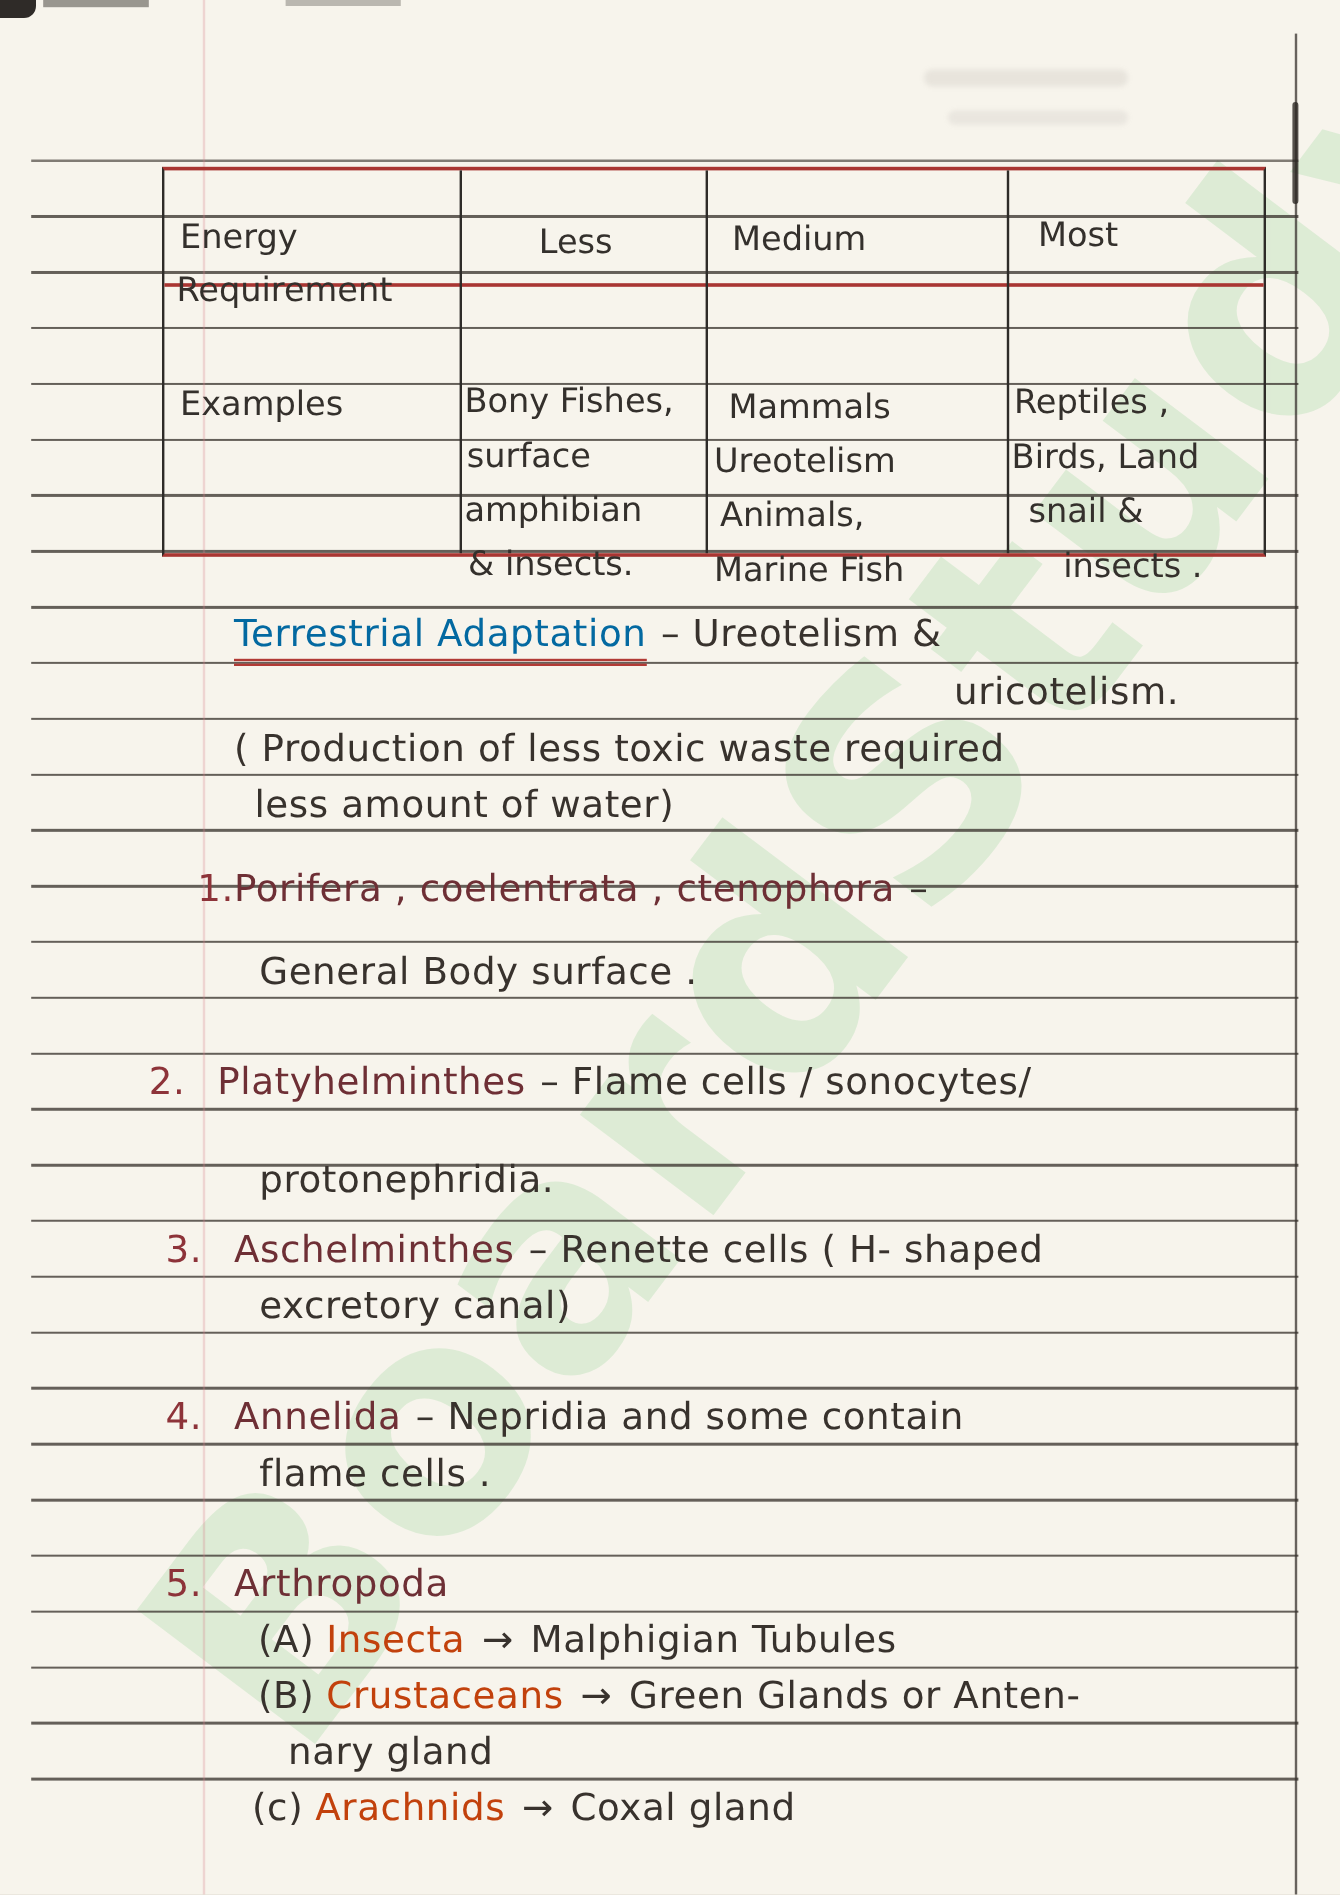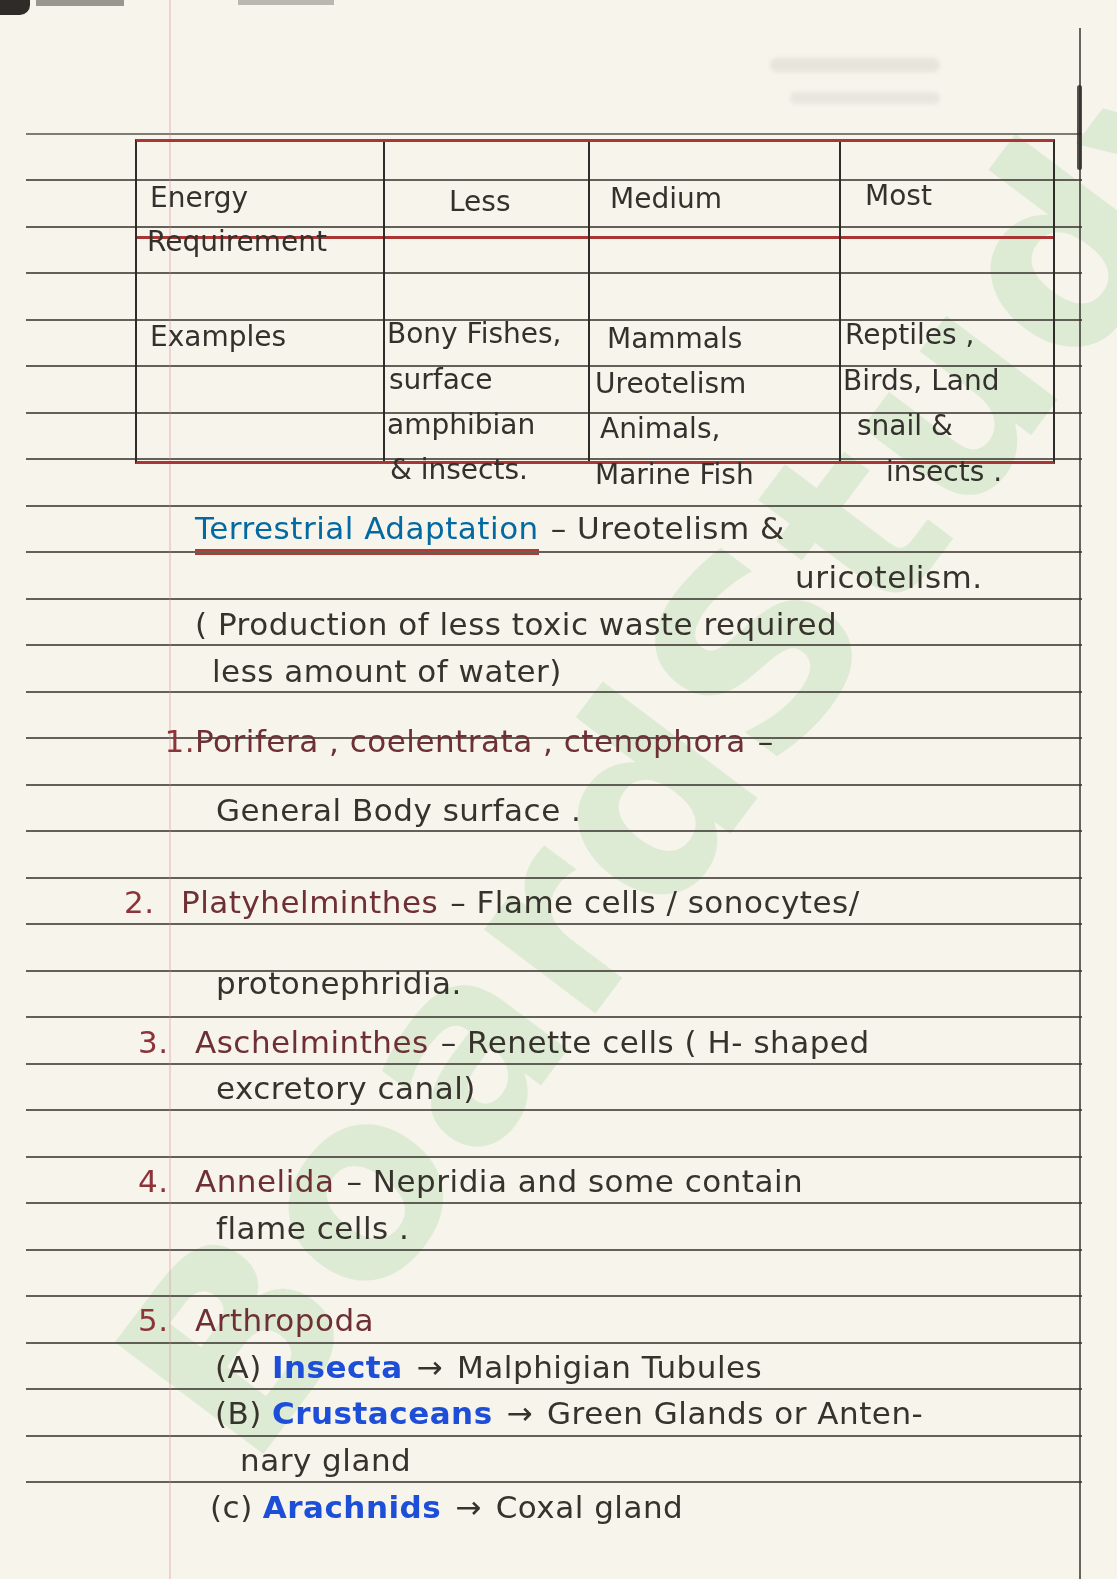--- a/index.html
+++ b/index.html
@@ -44,21 +44,21 @@
     font-size:255px;font-weight:bold;letter-spacing:4px;
     color:#c9e5c4;opacity:.55;white-space:nowrap;z-index:1;
   }
 
   
   .hw{position:absolute;color:#38322d;font-size:31px;line-height:46px;
     letter-spacing:.5px;white-space:nowrap;z-index:4;}
   .maroon{color:#6e2f35;}
   .num{display:inline-block;width:57px;color:#8d3339;}
   .rest{margin-left:12px;}
-  .sub-name{margin-left:10px;color:#1d4ed8;font-weight:bold;}
+  .sub-name{margin-left:10px;color:#c2410c;}
   .sub-arrow{margin-left:14px;color:#38322d;}
   .sub-text{margin-left:14px;color:#38322d;}
   .heading-title{
     color:#0369a1;
     border-bottom:6px double #b23a35;
     padding-bottom:3px;
   }
 
   
   .notes-table{

